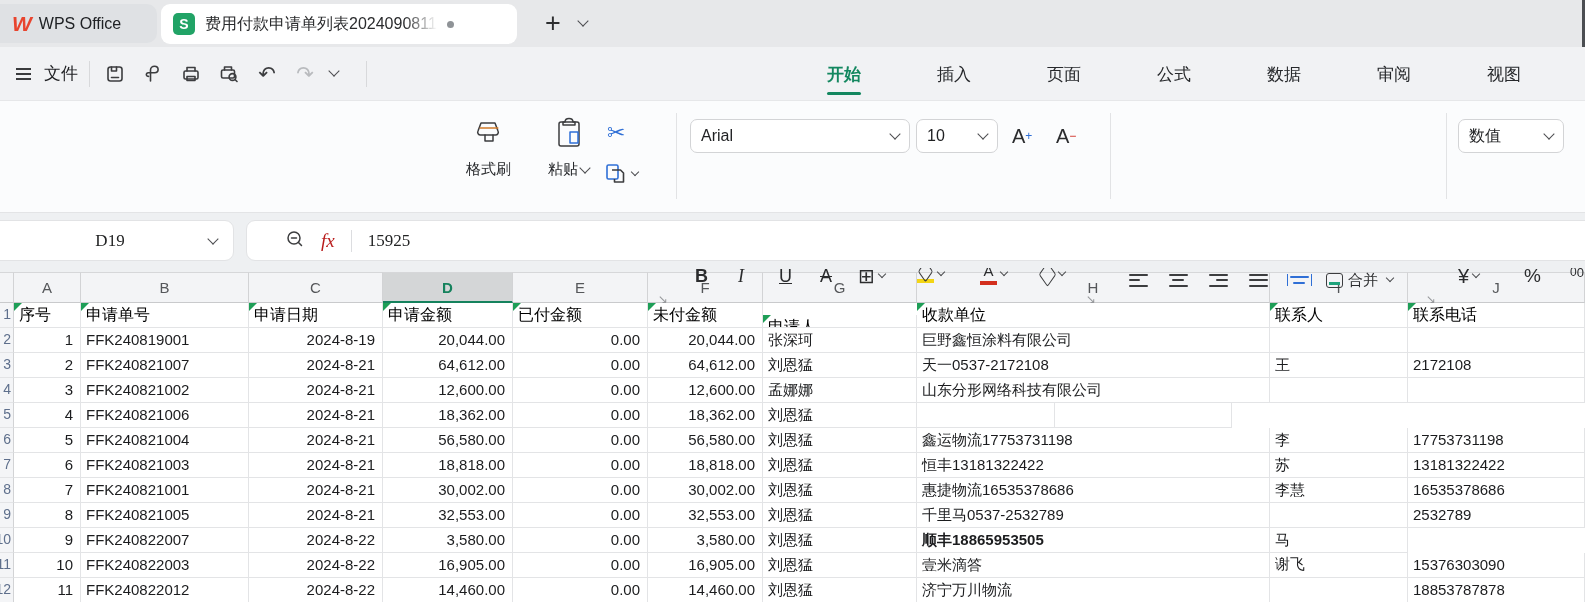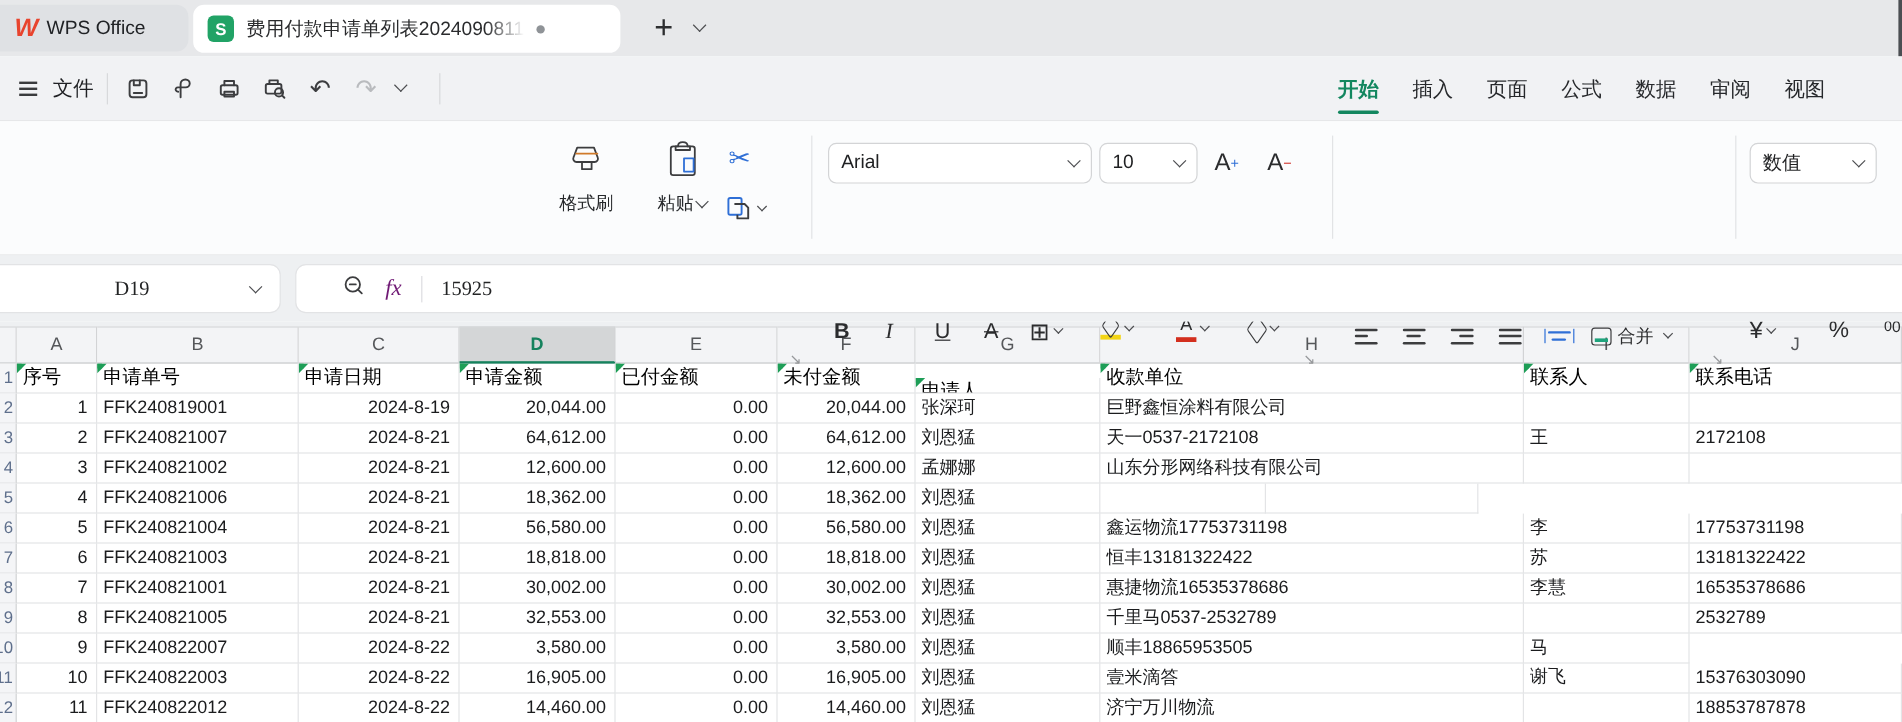--- a/index.html
+++ b/index.html
@@ -27,21 +27,21 @@
   
   .toolbar{height:54px;background:#f1f2f4;position:relative;border-bottom:1px solid #e6e7e9;box-sizing:border-box}
   .hamb{position:absolute;left:16px;top:26px;width:15px;height:2px;background:#3a3b3d;
         box-shadow:0 -5px 0 #3a3b3d,0 5px 0 #3a3b3d}
   .file-label{position:absolute;left:44px;top:15px;font-size:17px;color:#202124}
   .tdiv{position:absolute;top:14px;width:1px;height:26px;background:#d8d9db}
   .tbtn{position:absolute;top:10px;width:34px;height:34px;display:flex;align-items:center;justify-content:center;border-radius:6px}
   .tbtn svg{stroke:#3c3d3f;fill:none;stroke-width:1.6;stroke-linecap:round;stroke-linejoin:round}
   .uglyph{font-family:"DejaVu Sans",sans-serif;font-size:21px;color:#3c3d3f;line-height:1}
   .uglyph.dis{color:#b9bbbe}
-  .rtabs{position:absolute;right:64px;top:0;height:54px;display:flex;gap:28px;align-items:center;font-size:17px;color:#26282b}
+  .rtabs{position:absolute;right:64px;top:0;height:54px;display:flex;gap:76px;align-items:center;font-size:17px;color:#26282b}
   .rtab{position:relative;cursor:default}
   .rtab.active{color:#13875f;font-weight:bold}
   .rtab.active::after{content:"";position:absolute;left:0;right:0;bottom:-9px;height:3px;border-radius:2px;background:#13875f}
   
   .ribbon{height:112px;background:#fbfcfd;border-bottom:1px solid #e3e4e6;position:relative;box-sizing:border-box}
   .rdiv{position:absolute;top:12px;width:1px;height:86px;background:#e2e3e5}
   .bigbtn{position:absolute;display:flex;flex-direction:column;align-items:center;gap:5px;font-size:15px;color:#26282b}
   .bigbtn svg{fill:none;stroke:#3c3d3f;stroke-width:1.5;stroke-linecap:round;stroke-linejoin:round}
   .lblrow{display:flex;align-items:center;gap:3px}
   .combo{position:absolute;height:34px;background:#fff;border:1px solid #d3d4d6;border-radius:7px;box-sizing:border-box;
@@ -67,21 +67,21 @@
   .diam{width:13px;height:13px;border:1.6px solid #3c3d3f;transform:rotate(45deg) skew(10deg,10deg);border-radius:2px}
   .launcher{position:absolute;font-family:"DejaVu Sans",sans-serif;font-size:12px;color:#96989b;line-height:1}
   
   .fstrip{height:55px;background:#eef0f2;position:relative}
   .namebox{position:absolute;left:-14px;top:7px;width:248px;height:41px;background:#fff;border:1px solid #e2e3e5;border-radius:9px;
            box-sizing:border-box;display:flex;align-items:center;justify-content:center;
            font-family:"Liberation Serif","DejaVu Serif",serif;font-size:17px;color:#232425}
   .namebox .chev{position:absolute;right:16px;top:18px}
   .fbox{position:absolute;left:246px;top:7px;width:1352px;height:41px;background:#fff;border:1px solid #e2e3e5;border-radius:9px;
         box-sizing:border-box;display:flex;align-items:center;gap:16px;padding-left:38px}
-  .fx{font-family:"Liberation Serif","DejaVu Serif",serif;font-style:italic;font-size:19px;color:#701a75}
+  .fx{font-family:"Liberation Serif","DejaVu Serif",serif;font-style:italic;font-size:19px;color:#b91c1c}
   .fvdiv{width:1px;height:22px;background:#dcdde0}
   .fval{font-family:"Liberation Serif","DejaVu Serif",serif;font-size:17px;color:#232425}
   .mag svg{stroke:#3c3d3f;fill:none;stroke-width:1.5;stroke-linecap:round}
   
   .colhead-row{height:35px;background:#eef0f2;display:flex;align-items:flex-end}
   .chcell{height:31px;box-sizing:border-box;background:#f3f4f6;border-right:1px solid #d2d3d5;border-bottom:1px solid #c9cacc;
           border-top:1px solid #d6d7d9;display:flex;align-items:center;justify-content:center;
           font-size:15px;color:#55575a;flex:0 0 auto}
   .chcell.sel{background:#d4d6d7;color:#15825d;border-bottom:2px solid #15825d;font-weight:bold}
   .rows{background:#fff}
@@ -479,21 +479,21 @@
     </div>
     <div class="grow">
       <div class="stubcell" style="width: 14px;">10</div>
       <div class="cell num" style="width: 67px;">9</div>
       <div class="cell txt" style="width: 168px;">FFK240822007</div>
       <div class="cell num" style="width: 134px;">2024-8-22</div>
       <div class="cell num" style="width: 130px;">3,580.00</div>
       <div class="cell num" style="width: 135px;">0.00</div>
       <div class="cell num" style="width: 115px;">3,580.00</div>
       <div class="cell txt" style="width: 154px;">刘恩猛</div>
-      <div class="cell txt" style="width: 353px;">顺丰18865953505</div>
+      <div class="cell txt" style="width: 353px; font-weight: bold;">顺丰18865953505</div>
       <div class="cell txt" style="width: 138px;">马</div>
     </div>
     <div class="grow">
       <div class="stubcell" style="width: 14px;">11</div>
       <div class="cell num" style="width: 67px;">10</div>
       <div class="cell txt" style="width: 168px;">FFK240822003</div>
       <div class="cell num" style="width: 134px;">2024-8-22</div>
       <div class="cell num" style="width: 130px;">16,905.00</div>
       <div class="cell num" style="width: 135px;">0.00</div>
       <div class="cell num" style="width: 115px;">16,905.00</div>

